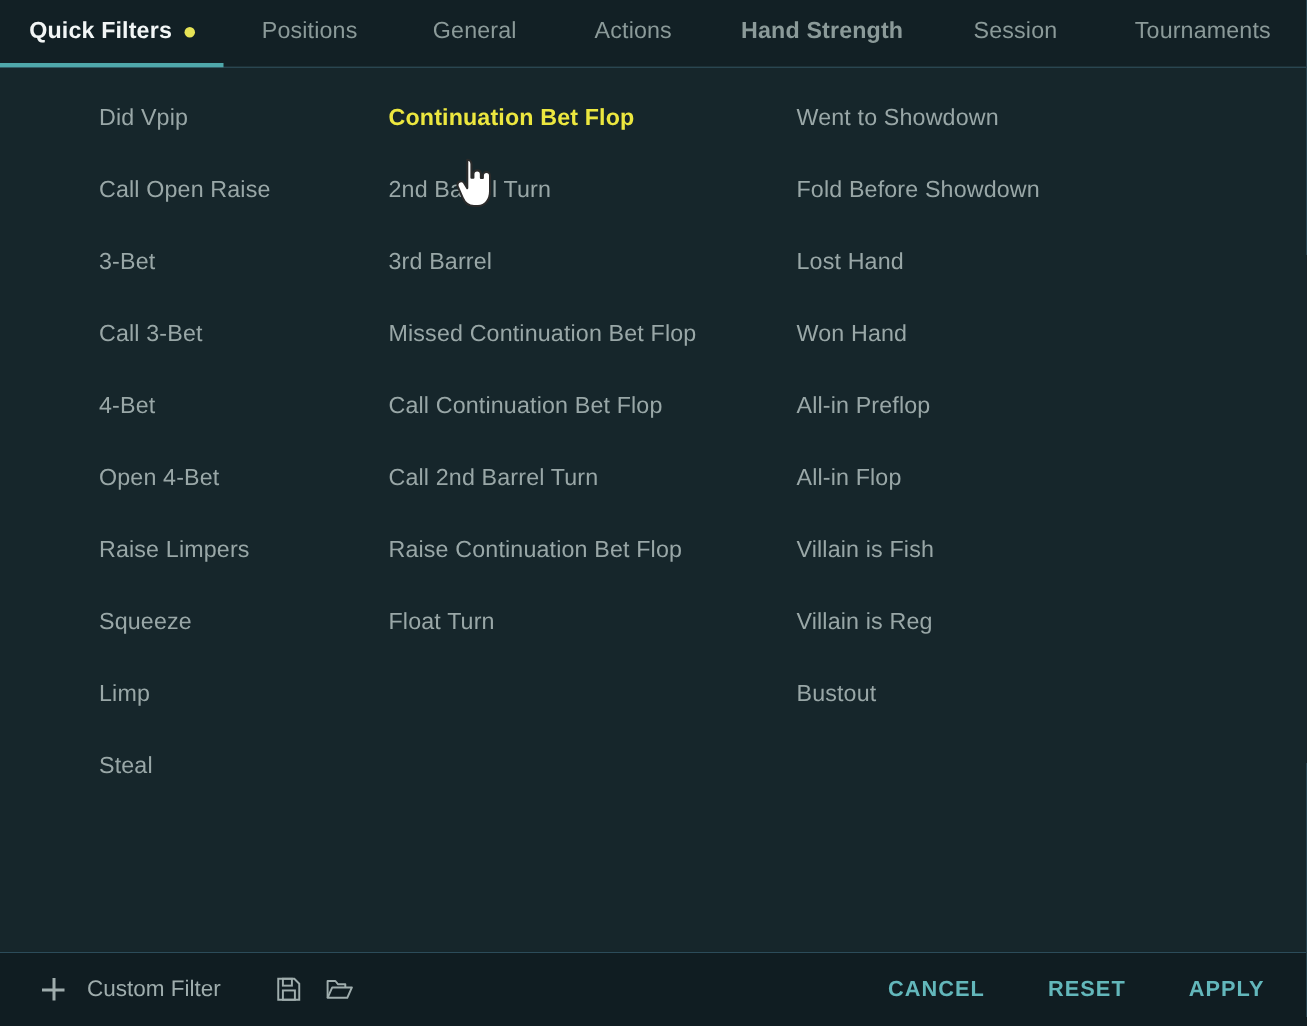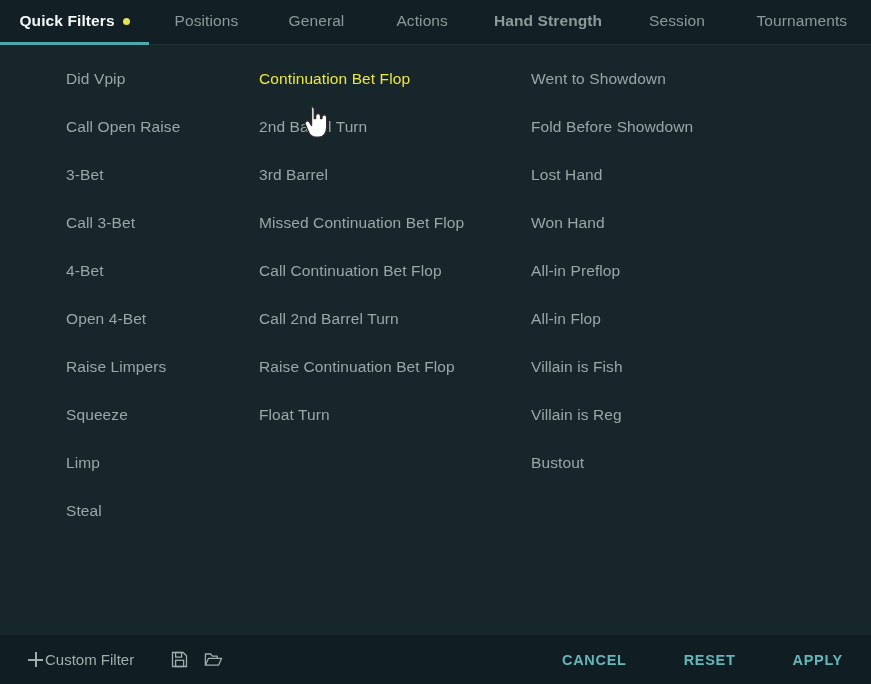--- a/index.html
+++ b/index.html
@@ -121,21 +121,21 @@
     font-size: 15.5px;
     color: #99a7a7;
     white-space: nowrap;
     cursor: pointer;
     user-select: none;
     letter-spacing: .1px;
   }
 
   .filter-item.selected {
     color: #ece73f;
-    font-weight: 400;
+    font-weight: 700;
   }
 
   
   .footer {
     flex: 0 0 49px;
     height: 49px;
     background: #101d22;
     display: flex;
     align-items: center;
     padding: 0 28px 0 28px;
@@ -144,21 +144,21 @@
 
   .footer-left {
     display: flex;
     align-items: center;
     gap: 0px;
   }
 
   .custom-filter {
     display: flex;
     align-items: center;
-    gap: 2px;
+    gap: 15px;
     font-size: 15px;
     color: #9fadad;
     cursor: pointer;
     user-select: none;
     padding-right: 28px;
   }
 
   .plus-icon {
     display: inline-block;
     width: 15px;
@@ -180,21 +180,21 @@
     align-items: center;
     justify-content: center;
     cursor: pointer;
   }
   .icon-btn svg { display: block; }
 
   .footer-right {
     margin-left: auto;
     display: flex;
     align-items: center;
-    gap: 15px;
+    gap: 0px;
   }
 
   .action-btn {
     font-size: 14.5px;
     font-weight: 700;
     letter-spacing: .7px;
     color: #63b7bb;
     cursor: pointer;
     user-select: none;
     padding: 6px 0;

